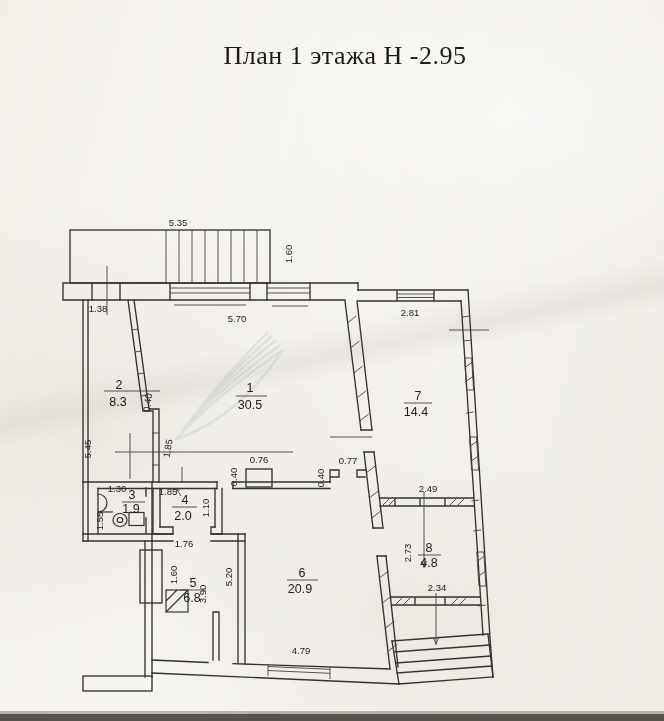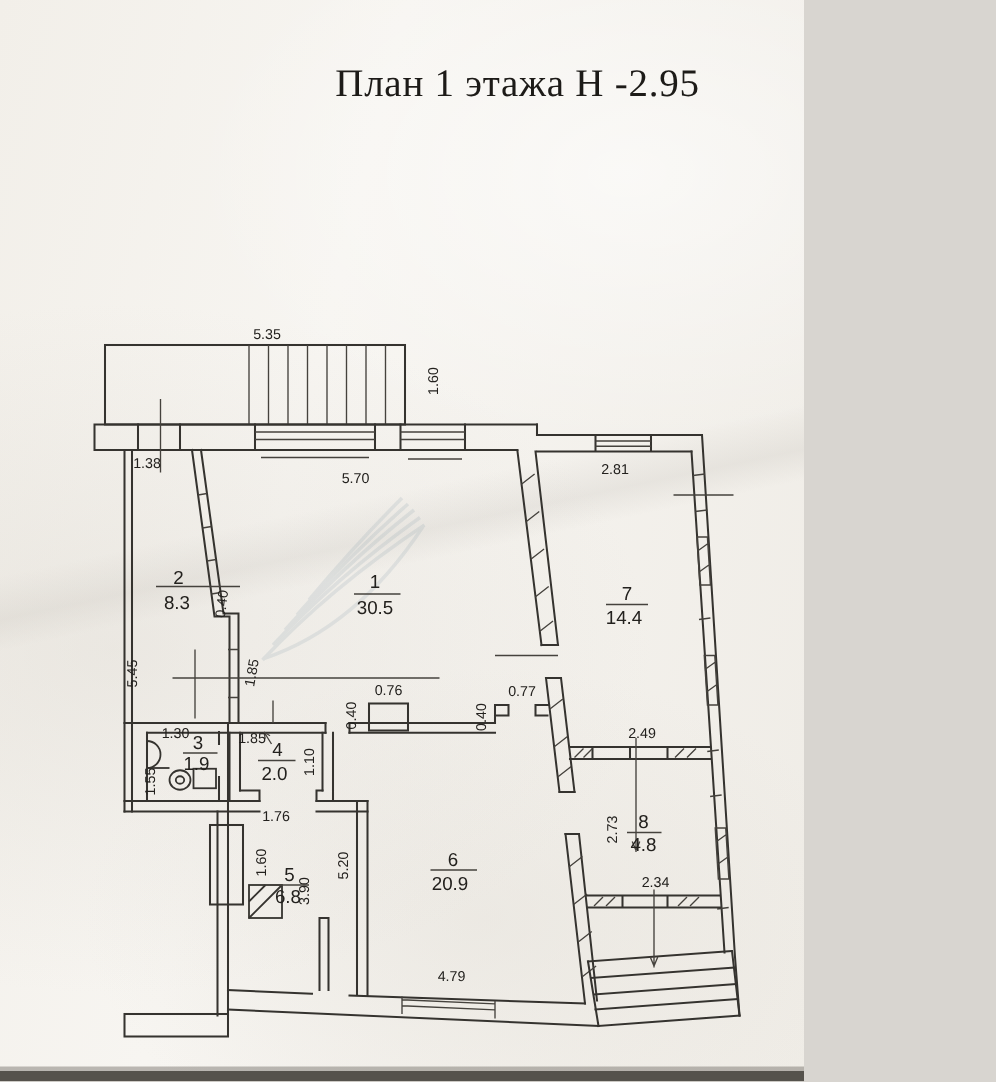--- a/index.html
+++ b/index.html
@@ -1,17 +1,17 @@
 <!DOCTYPE html>
 <html><head>
 <meta charset="utf-8">
 <style>
   html,body{margin:0;padding:0;background:#d8d5d0;}
   .page{
-    position:relative;width:536px;height:721px;overflow:hidden;
+    position:relative;width:664px;height:721px;overflow:hidden;
     background:
       radial-gradient(420px 260px at 78% 16%, rgba(255,255,255,.55), transparent 70%),
       radial-gradient(500px 320px at 14% 60%, rgba(210,205,196,.30), transparent 72%),
       radial-gradient(380px 240px at 60% 85%, rgba(222,218,210,.35), transparent 70%),
       linear-gradient(168deg, transparent 46%, rgba(160,155,147,.14) 49.5%, transparent 52%),
       linear-gradient(104deg,#f2efe9 0%,#f7f5f1 38%,#efece6 100%);
     font-family:"Liberation Sans",sans-serif;
   }
   svg{position:absolute;left:0;top:0;}
   .title-text{font-family:"Liberation Serif",serif;font-size:26px;fill:#1d1b18;letter-spacing:.5px;}

